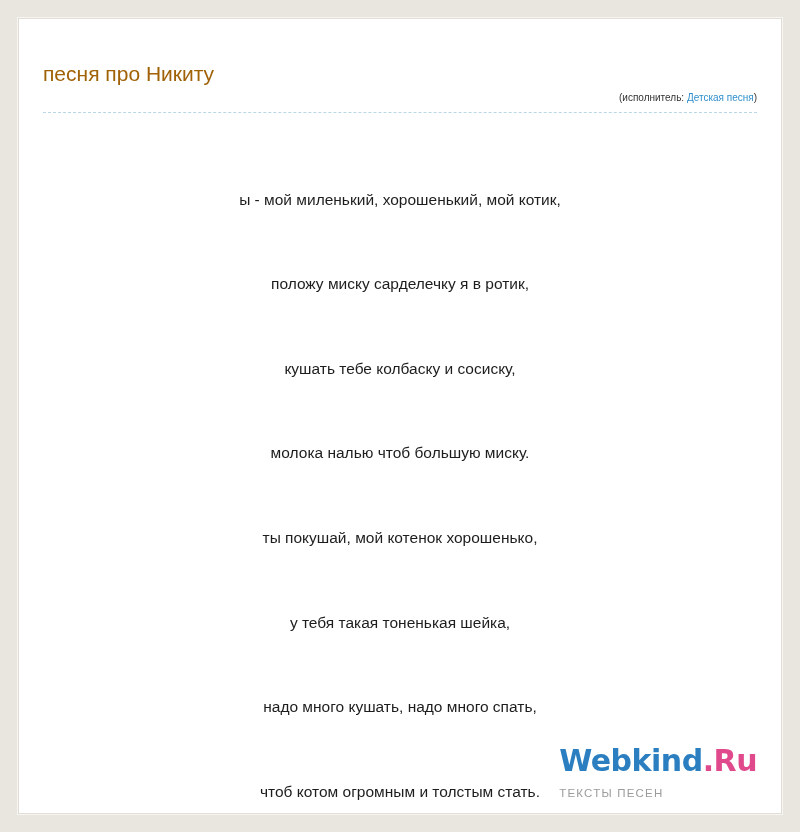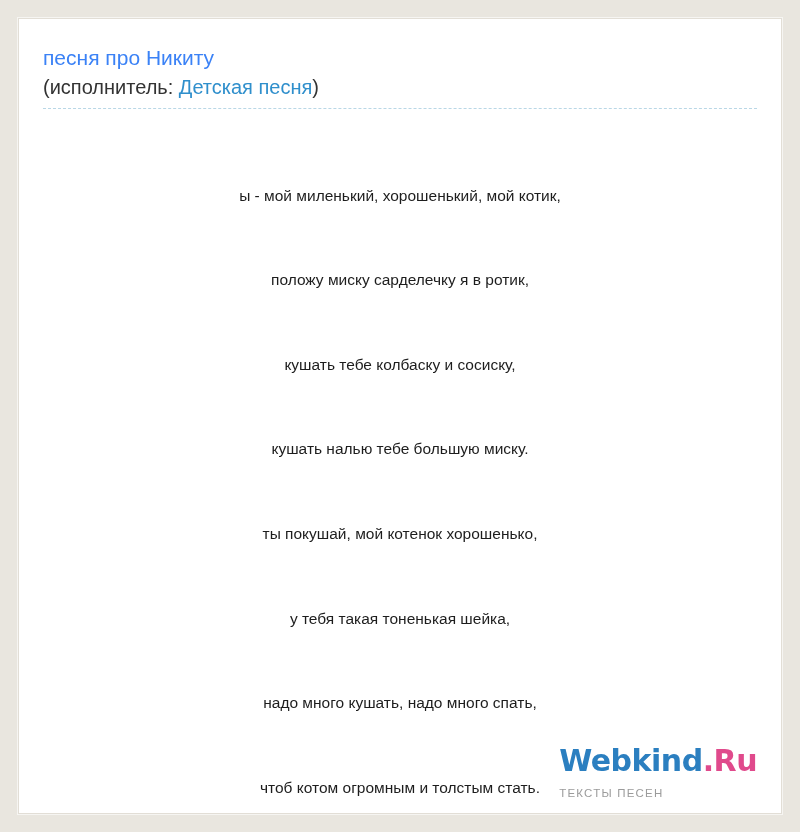--- a/index.html
+++ b/index.html
@@ -26,31 +26,32 @@
     overflow: hidden;
   }
   .inner {
     padding: 26px 24px 0 24px;
     position: relative;
     height: 100%;
     box-sizing: border-box;
   }
   .song-title {
     font-size: 21px;
-    color: #3b82f6;
+    color: #a16207;
     font-weight: normal;
-    margin: 0 0 6px 0;
+    margin: 16px 0 6px 0;
     line-height: 1.2;
   }
   .performer-line {
-    font-size: 20px;
+    font-size: 10px;
     color: #333333;
     padding-bottom: 9px;
     border-bottom: 1px dashed #b9d7e6;
     margin-bottom: 0;
+    text-align: right;
   }
   .performer-link {
     color: #2f8fcc;
     text-decoration: none;
   }
   .lyrics {
     margin-top: 16px;
     font-size: 15.5px;
     color: #1d1d1d;
     line-height: 28.2px;
@@ -95,21 +96,21 @@
 
     <div class="performer-line">
       <span>(исполнитель:</span>
       <a class="performer-link" href="#">Детская песня</a><span>)</span>
     </div>
 
     <div class="lyrics">
       <div>ы - мой миленький, хорошенький, мой котик,</div>
       <div>положу миску сарделечку я в ротик,</div>
       <div>кушать тебе колбаску и сосиску,</div>
-      <div>кушать налью тебе большую миску.</div>
+      <div>молока налью чтоб большую миску.</div>
       <div>ты покушай, мой котенок хорошенько,</div>
       <div>у тебя такая тоненькая шейка,</div>
       <div>надо много кушать, надо много спать,</div>
       <div>чтоб котом огромным и толстым стать.</div>
       
       
       
       
       
       

